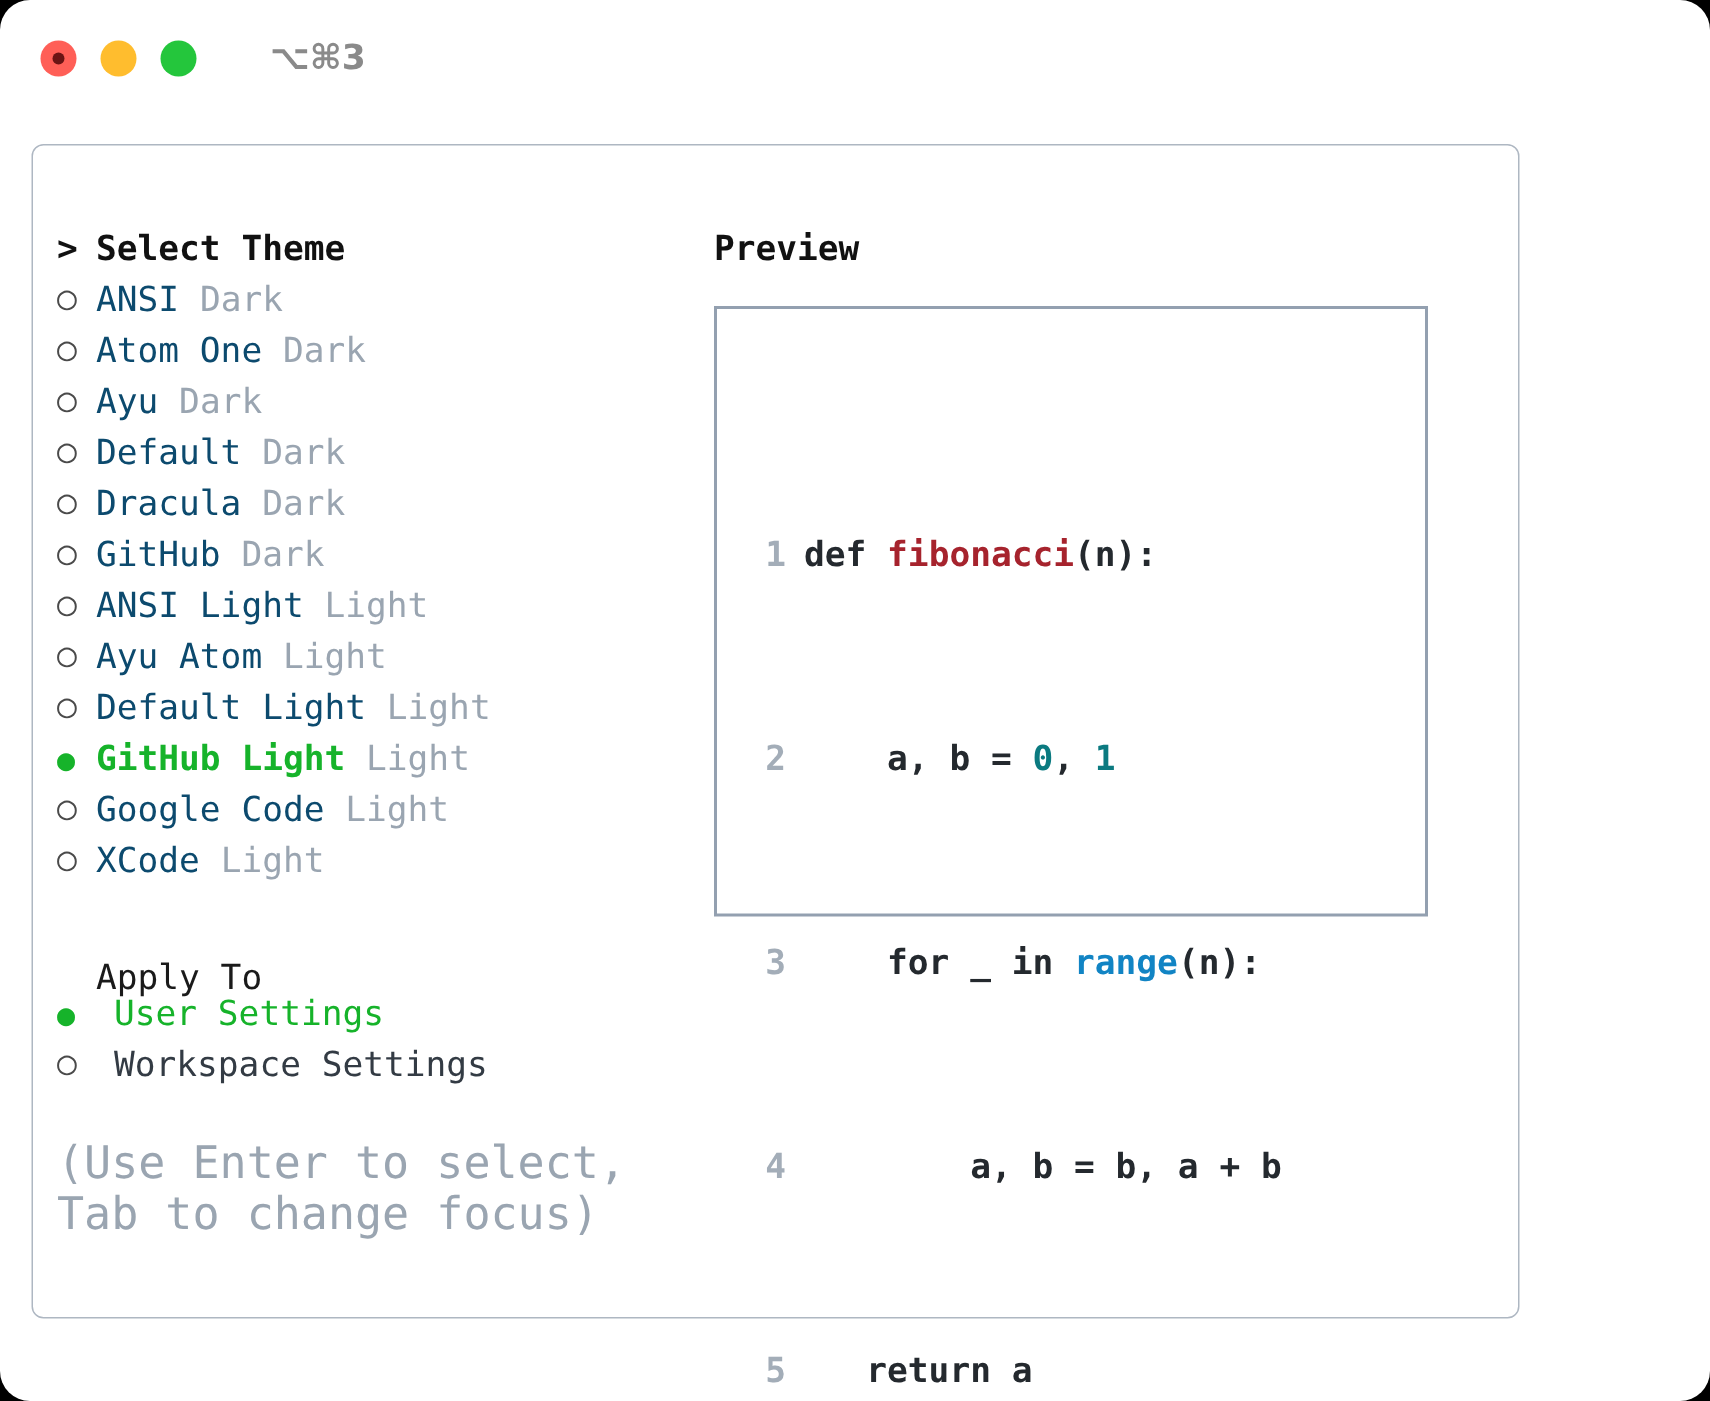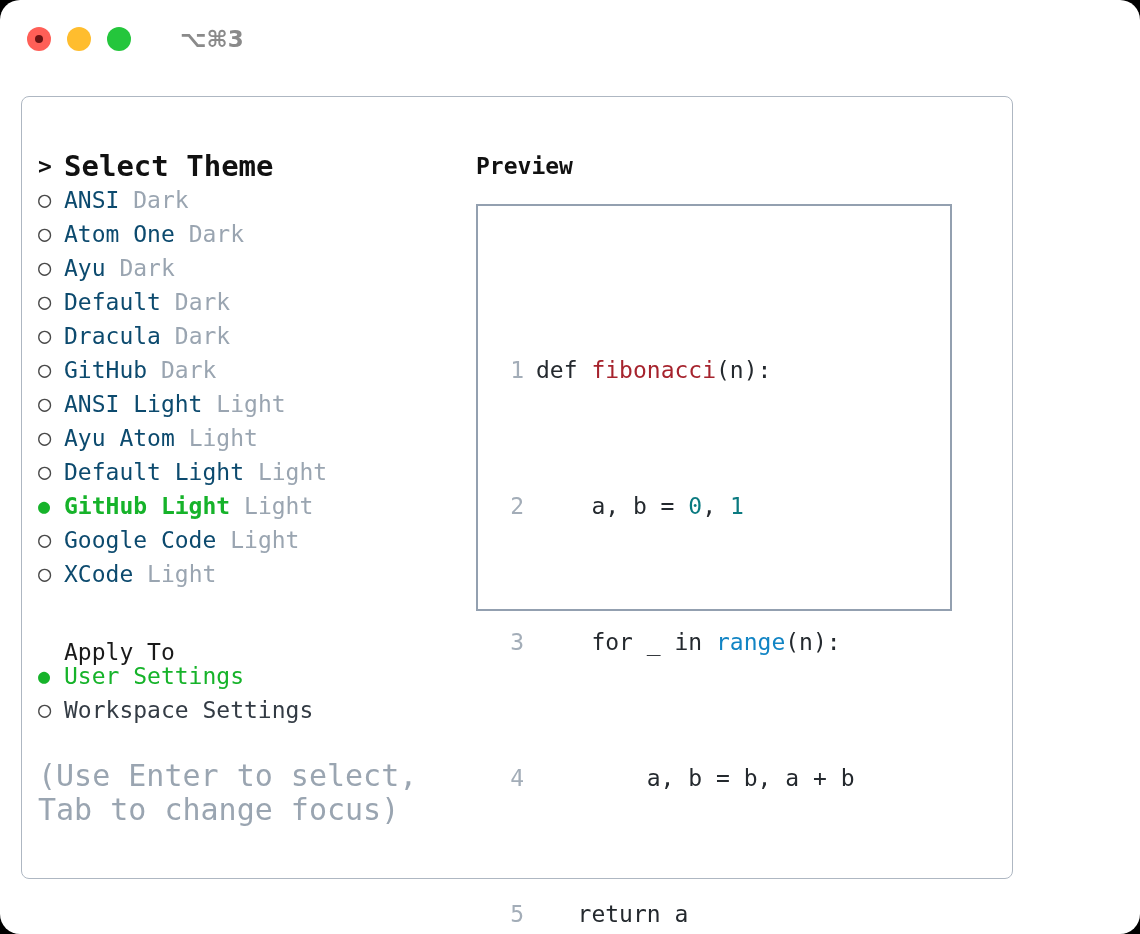--- a/index.html
+++ b/index.html
@@ -102,27 +102,27 @@
     font-size: 23px;
   }
   .marker.sel {
     color: #16b32a;
     font-size: 20px;
   }
   .marker.blank { color: transparent; }
   .head-label {
     font-weight: bold;
     color: #111111;
-    font-size: 29px;
+    font-size: 23px;
   }
   .theme-name { color: #0c4a6e; }
   .theme-name.selected { color: #16b32a; font-weight: bold; }
   .theme-cat { color: #9aa5b1; }
   .apply-label { color: #1a1a1a; margin-top: 20px; }
-  .apply-name { color: #333b44; }
+  .apply-name { color: #333b44; margin-left: 12px; }
   .apply-name.selected { color: #16b32a; }
   .hint {
     position: absolute;
     left: 16px;
     top: 662px;
     width: 410px;
     font-size: 30px;
     line-height: 34px;
     color: #9aa5b1;
   }
@@ -149,21 +149,21 @@
     box-sizing: border-box;
   }
   .code {
     position: absolute;
     left: 20px;
     top: 45px;
     font-size: 23px;
     line-height: 34px;
     white-space: pre;
   }
-  .cline { display: block; height: 34px; }
+  .cline { display: block; height: 34px; font-weight: bold; }
   .lnum {
     display: inline-block;
     width: 26px;
     text-align: right;
     color: #a3adb8;
     margin-right: 12px;
   }
   .kw      { color: #24292e; }
   .fn      { color: #a6232d; }
   .num     { color: #0b7a80; }

